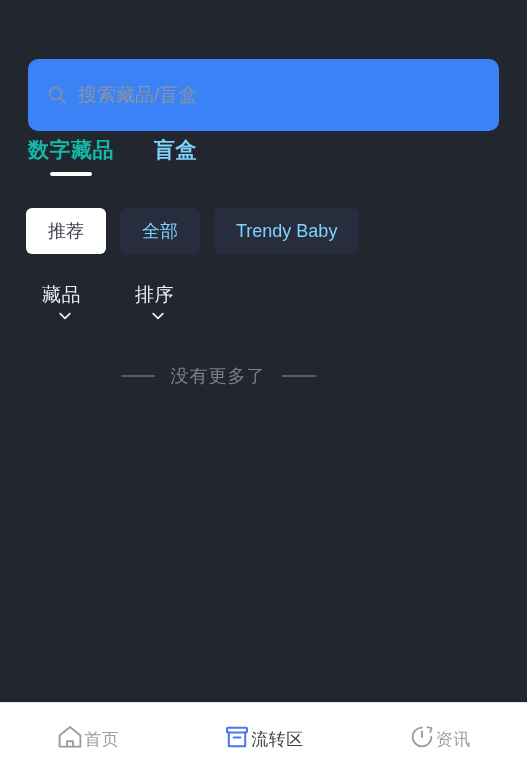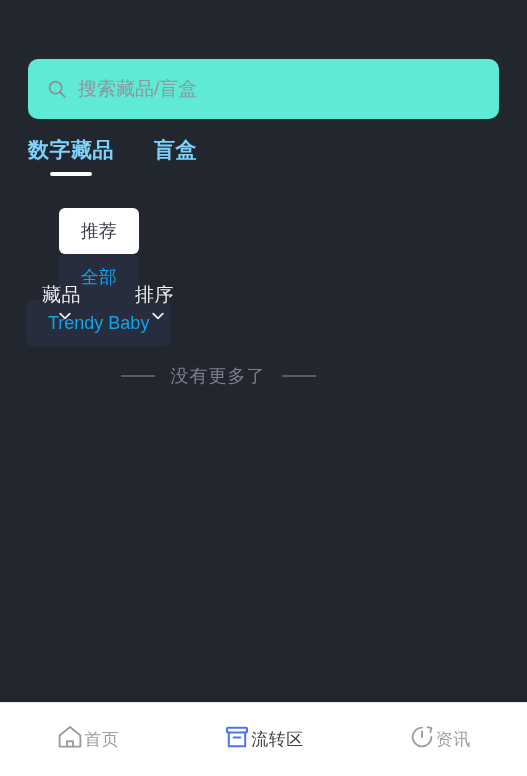--- a/index.html
+++ b/index.html
@@ -21,22 +21,22 @@
     background: #22262f;
     box-sizing: border-box;
   }
 
   
   .search-wrap {
     position: absolute;
     top: 59px;
     left: 28px;
     width: 471px;
-    height: 60px;
-    background: #5eead4;
+    height: 72px;
+    background: #3b82f6;
     border-radius: 10px;
     display: flex;
     align-items: center;
     box-sizing: border-box;
     padding: 0 18px;
   }
   .search-icon {
     width: 22px;
     height: 22px;
     flex: 0 0 auto;
@@ -73,21 +73,21 @@
   }
   .tab-label {
     display: block;
     font-size: 21px;
     line-height: 24px;
     color: #7dd3fc;
     font-weight: bold;
     letter-spacing: 0.5px;
   }
   .tab.active .tab-label {
-    color: #7dd3fc;
+    color: #14b8a6;
     font-weight: bold;
   }
   .tab.active .tab-underline {
     position: absolute;
     left: 50%;
     transform: translateX(-50%);
     bottom: 0;
     width: 42px;
     height: 4px;
     border-radius: 2px;
@@ -96,33 +96,32 @@
   .tab-underline { display: none; }
   .tab.active .tab-underline { display: block; }
 
   
   .chips {
     position: absolute;
     top: 208px;
     left: 26px;
     display: flex;
     align-items: center;
-    flex-direction: column;
   }
   .chip {
     height: 46px;
     display: flex;
     align-items: center;
     justify-content: center;
     padding: 0 22px;
     margin-right: 14px;
     border-radius: 6px;
     font-size: 18px;
     background: #282d3d;
-    color: #0ea5e9;
+    color: #7dd3fc;
     cursor: pointer;
     white-space: nowrap;
     box-sizing: border-box;
   }
   .chip.active {
     background: #ffffff;
     color: #3c4048;
   }
 
   

